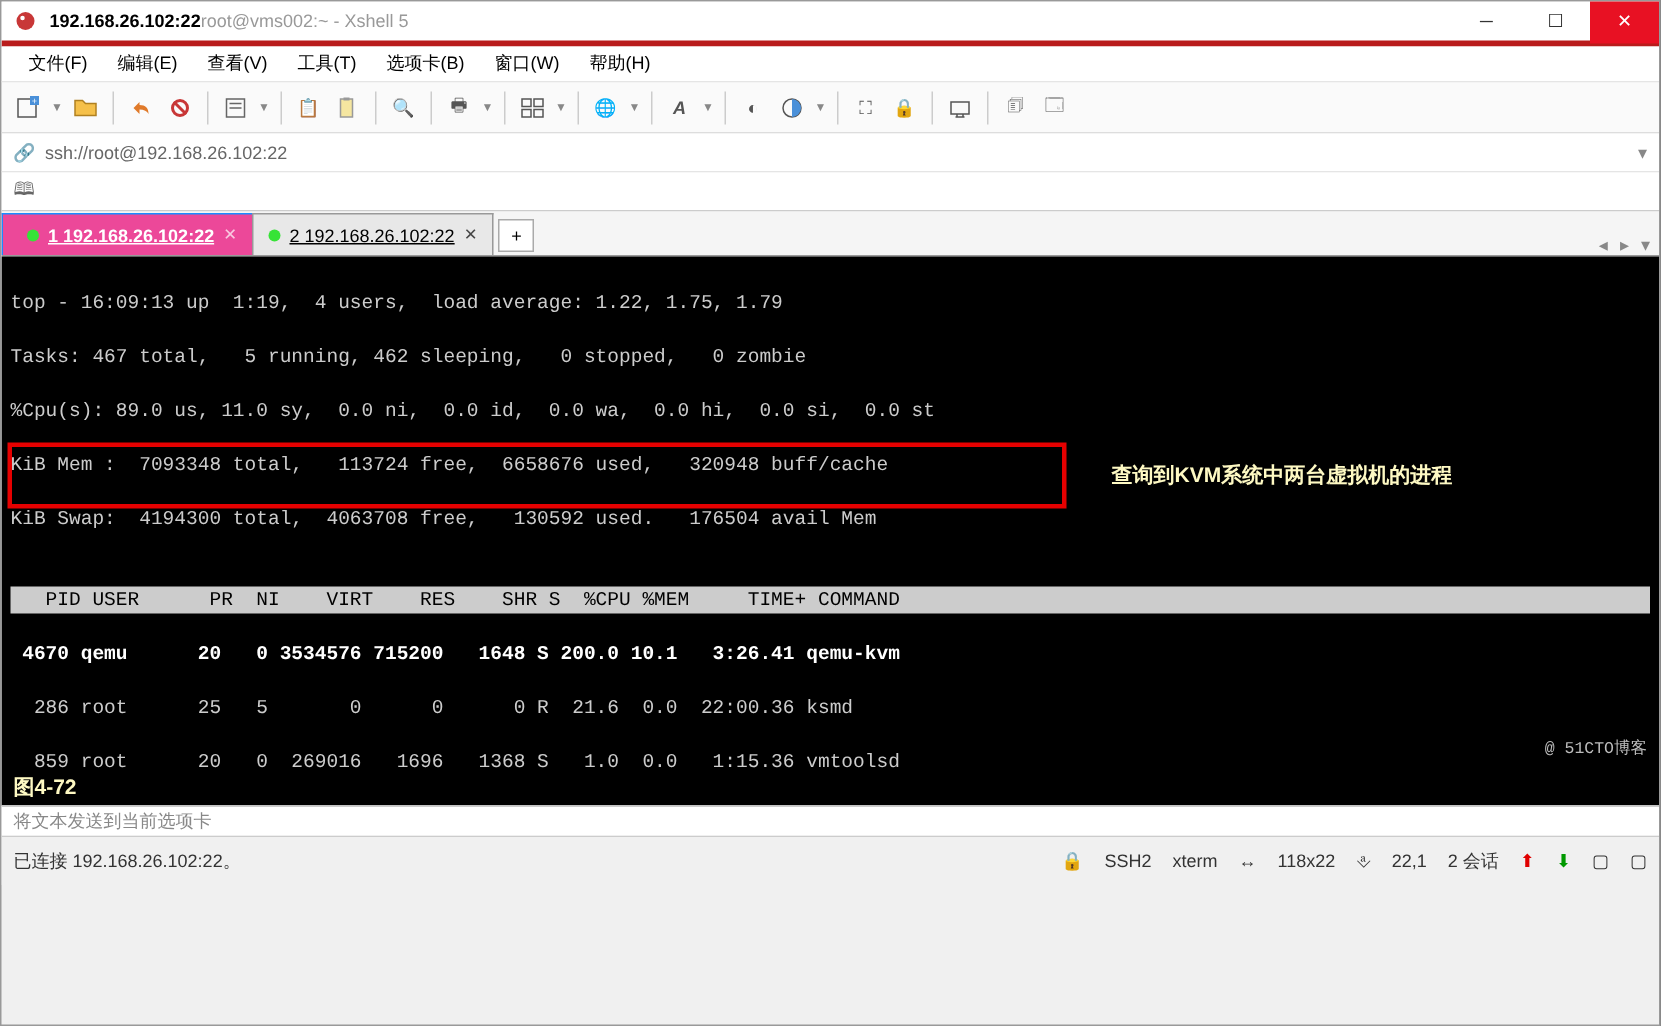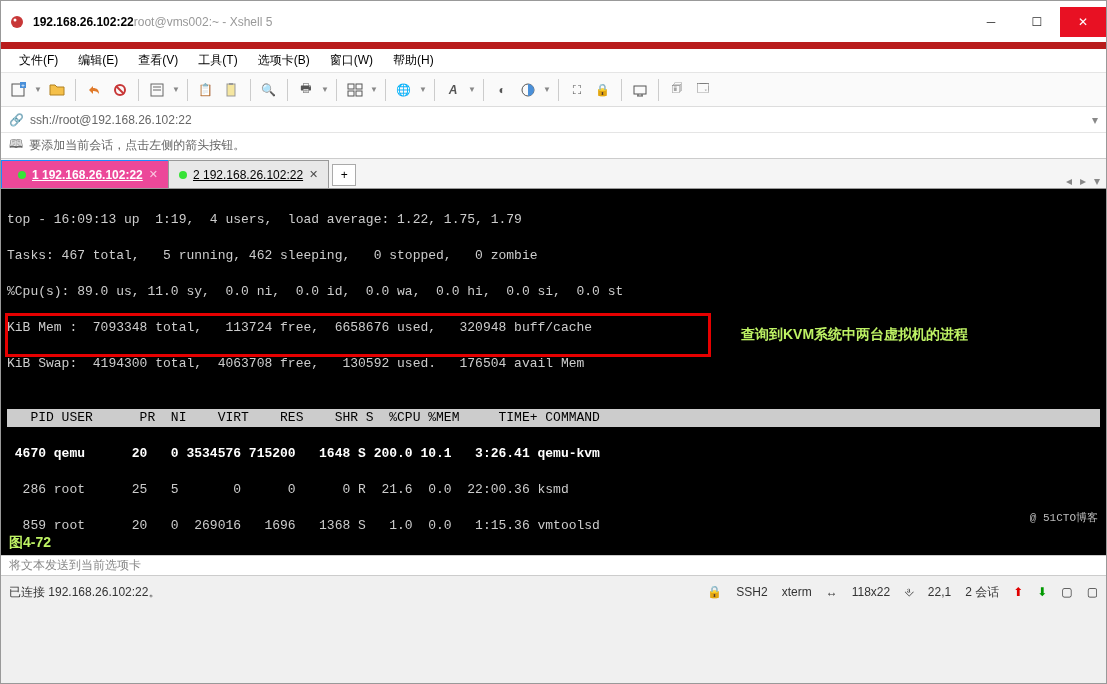--- a/index.html
+++ b/index.html
@@ -1,17 +1,17 @@
 <!DOCTYPE html>
 <html><head>
 <meta charset="utf-8">
 <style>
 * { margin:0; padding:0; box-sizing:border-box; }
 body { font-family:"Microsoft YaHei","Segoe UI",Tahoma,sans-serif; font-size:12px; background:#f0f0f0; width:1107px; height:684px; overflow:hidden; border:1px solid #999; }
-.titlebar { height:48px; background:#fff; display:flex; align-items:center; padding:0 0 0 8px; border-bottom:7px solid #b91c1c; }
+.titlebar { height:30px; background:#fff; display:flex; align-items:center; padding:0 0 0 8px; border-bottom:4px solid #b91c1c; }
 .titlebar .app-icon { width:16px; height:16px; margin-right:8px; }
 .titlebar .title-main { font-weight:bold; color:#000; }
 .titlebar .title-sub { color:#999; }
 .win-btns { margin-left:auto; display:flex; }
 .win-btn { width:46px; height:30px; display:flex; align-items:center; justify-content:center; color:#333; }
 .win-btn.close { background:#e81123; color:#fff; }
 .menubar { height:24px; background:#fff; display:flex; align-items:center; padding:0 10px; gap:4px; border-bottom:1px solid #e5e5e5; }
 .menubar span { padding:2px 8px; color:#000; }
 .toolbar { height:34px; background:#fafafa; display:flex; align-items:center; padding:0 6px; gap:2px; border-bottom:1px solid #ddd; }
 .tbtn { width:24px; height:24px; display:flex; align-items:center; justify-content:center; color:#555; border:1px solid transparent; }
@@ -25,21 +25,21 @@
 .tab.active .tab-label { text-decoration:underline; font-weight:bold; }
 .tab.inactive .tab-label { text-decoration:underline; }
 .tab-dot { width:8px; height:8px; border-radius:50%; }
 .tab-close { font-size:11px; opacity:.7; }
 .tab-add { width:24px; height:22px; border:1px solid #aaa; background:#fff; display:flex; align-items:center; justify-content:center; margin-left:4px; margin-bottom:2px; }
 .tabbar-right { margin-left:auto; display:flex; align-items:center; padding-right:6px; gap:8px; color:#888; }
 .terminal { background:#000; color:#ccc; font-family:"Consolas","Courier New",monospace; font-size:13px; line-height:18px; padding:4px 6px; height:366px; overflow:hidden; white-space:pre; position:relative; }
 .terminal .header-line { background:#ccc; color:#000; display:inline-block; width:100%; }
 .terminal .hl-row { font-weight:bold; color:#fff; }
 .red-box { position:absolute; border:3px solid #e60000; }
-.red-label { position:absolute; color:#bef264; font-family:"Microsoft YaHei",sans-serif; font-size:14px; font-weight:bold; }
+.red-label { position:absolute; color:#fef9c3; font-family:"Microsoft YaHei",sans-serif; font-size:14px; font-weight:bold; }
 .editbar { height:20px; background:#fff; border-top:1px solid #ccc; display:flex; align-items:center; padding:0 8px; color:#888; position:relative; }
 .statusbar { height:22px; background:#f0f0f0; border-top:1px solid #ccc; display:flex; align-items:center; padding:16px 8px; color:#333; gap:14px; }
 .statusbar .spacer { flex:1; }
 .arrow-up { color:#e00000; }
 .arrow-down { color:#009900; }
 .watermark { position:absolute; right:8px; bottom:28px; color:#bbb; font-size:11px; }
 </style>
 </head>
 <body>
 
@@ -158,21 +158,20 @@
 </div>
 
 <div class="addrbar">
   <span>🔗</span>
   <span style="flex:1">ssh://root@192.168.26.102:22</span>
   <span style="color:#888">▾</span>
 </div>
 
 <div class="hintbar">
   <span>🕮</span>
-  <span>要添加当前会话，点击左侧的箭头按钮。</span>
 </div>
 
 <div class="tabbar">
   <div class="tab active">
     <span class="tab-dot" style="background:#37e337"></span>
     <span class="tab-label">1 192.168.26.102:22</span>
     <span class="tab-close">✕</span>
   </div>
   <div class="tab inactive">
     <span class="tab-dot" style="background:#37e337"></span>

